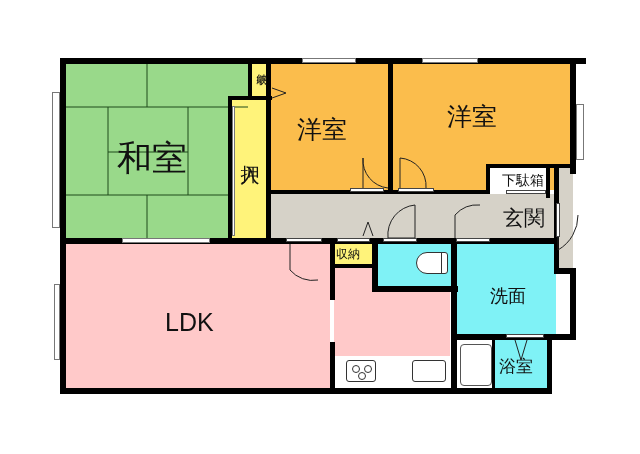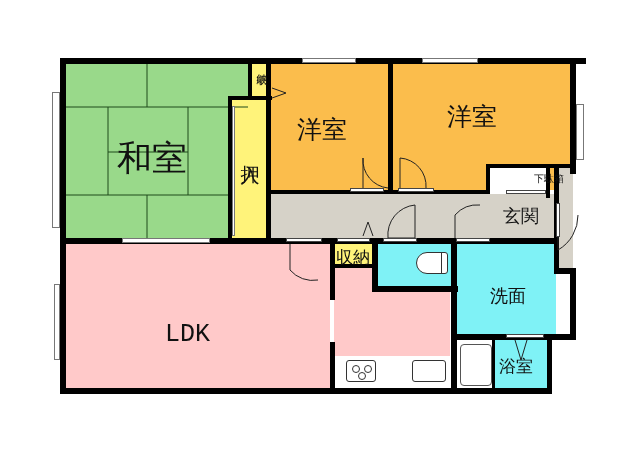--- a/index.html
+++ b/index.html
@@ -117,18 +117,18 @@
       </g>
     </svg>
 </div>
 <div class="abs" style="left:412px;top:360px;width:34px;height:22px;border:1px solid #333;border-radius:3px;background:#fff;"></div>
 
 <div class="label" style="left:117px;top:135px;font-size:35px;">和室</div>
 <div class="label" style="left:238px;top:150px;font-size:19px;writing-mode:vertical-rl;">押入</div>
 <div class="label" style="left:253px;top:65px;font-size:11px;writing-mode:vertical-rl;">収納</div>
 <div class="label" style="left:297px;top:113px;font-size:25px;">洋室</div>
 <div class="label" style="left:447px;top:100px;font-size:25px;">洋室</div>
-<div class="label" style="left:502px;top:172px;font-size:10px;margin-left:32px;">下駄箱</div>
-<div class="label" style="left:503px;top:204px;font-size:18px;">玄関</div>
-<div class="label" style="left:336px;top:246px;font-size:17px;">収納</div>
+<div class="label" style="left:502px;top:172px;font-size:14px;">下駄箱</div>
+<div class="label" style="left:503px;top:204px;font-size:21px;">玄関</div>
+<div class="label" style="left:336px;top:246px;font-size:12px;">収納</div>
 <div class="label" style="left:490px;top:284px;font-size:18px;">洗面</div>
 <div class="label" style="left:499px;top:355px;font-size:17px;">浴室</div>
-<div class="label" style="left:165px;top:308px;font-size:25px;font-family:Liberation Mono, monospace;margin-top:12px;">LDK</div>
+<div class="label" style="left:165px;top:308px;font-size:25px;font-family:Liberation Sans, sans-serif;">LDK</div>
 
 </body></html>

